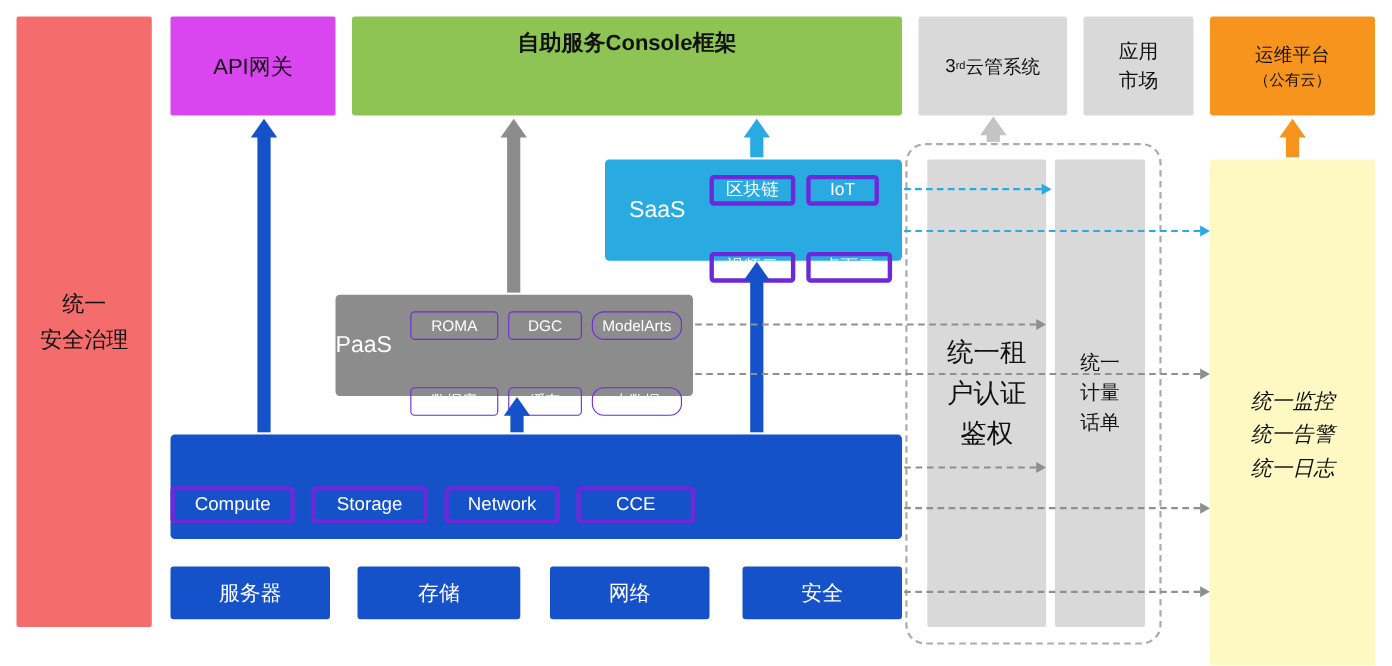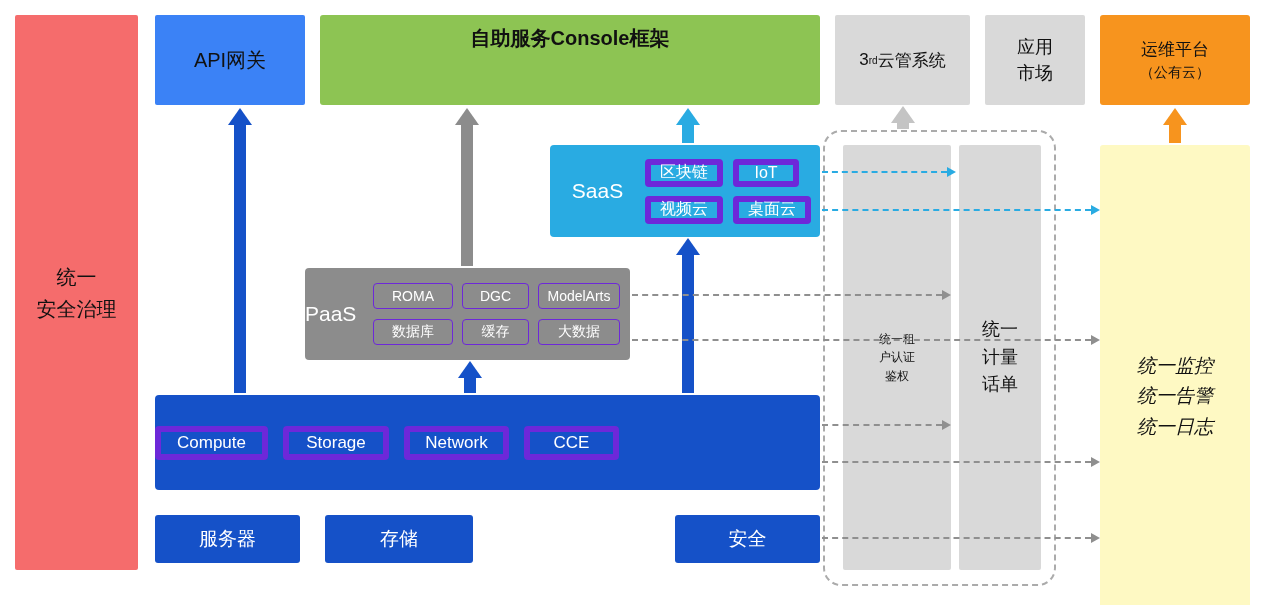--- a/index.html
+++ b/index.html
@@ -9,21 +9,21 @@
 
   .abs { position:absolute; }
   .ctr { display:flex; align-items:center; justify-content:center; text-align:center; }
   .pre { white-space:pre-line; }
 
   
   .b-left { left:15px; top:15px; width:123px; height:555px; background:#F56C6C; border-radius:2px;
             font-size:20px; line-height:1.6; color:#111; }
 
   
-  .b-api { left:155px; top:15px; width:150px; height:90px; background:#3b82f6; border-radius:2px; font-size:20px; }
+  .b-api { left:155px; top:15px; width:150px; height:90px; background:#d946ef; border-radius:2px; font-size:20px; }
   .b-console { left:320px; top:15px; width:500px; height:90px; background:#8DC453; border-radius:3px; }
   .console-title { height:46px; display:flex; align-items:center; justify-content:center; font-size:20px; color:#111;font-weight:bold; }
   .console-row { display:flex; gap:26px; padding-left:15px; }
   .console-chip { width:132px; height:30px; border-radius:3px; color:#fff; font-size:17px;
                   display:flex; align-items:center; justify-content:center; }
   .chip-iaas { background:#1551C8; }
   .chip-paas { background:#8C8C8C; }
   .chip-saas { background:#29ABE2; }
   .b-third { left:835px; top:15px; width:135px; height:90px; background:#D9D9D9; border-radius:2px; font-size:17px; }
   .b-third sup { font-size:10px; }
@@ -31,52 +31,52 @@
               font-size:18px; line-height:1.45; }
   .b-om { left:1100px; top:15px; width:150px; height:90px; background:#F7941E; border-radius:3px; flex-direction:column; }
   .om-l1 { font-size:17px; line-height:1.5; }
   .om-l2 { font-size:14px; line-height:1.4; }
 
   
   .b-saasbox { left:550px; top:145px; width:270px; height:92px; background:#29ABE2; border-radius:4px;
                display:flex; align-items:center; }
   .saas-label { width:95px; text-align:center; color:#fff; font-size:21px; }
   .saas-grid { display:grid; grid-template-columns:auto auto; gap:9px 10px; }
-  .chip-outline { border:6px solid #6d28d9; border-radius:4px; color:#fff;
-                  display:flex; align-items:center; justify-content:center; }
+  .chip-outline { border:4px solid #6d28d9; border-radius:4px; color:#fff;
+                  display:flex; align-items:center; justify-content:center;margin-top:33px; }
   .saas-chip { height:28px; font-size:16px; }
   .w78 { width:78px; } .w66 { width:66px; }
 
   
   .b-paasbox { left:305px; top:268px; width:325px; height:92px; background:#8C8C8C; border-radius:4px;
                display:flex; align-items:center; }
   .paas-label { width:68px; text-align:left; color:#fff; font-size:21px; }
   .paas-grid { display:grid; grid-template-columns:auto auto auto; gap:10px 9px; }
   .paas-chip { height:26px; font-size:14px; border-width:1.5px; }
-  .pw80 { width:80px; } .pw67 { width:67px; } .pw82 { width:82px; }
+  .pw80 { width:80px; } .pw67 { width:67px; } .pw82 { width:82px;border-radius:11px; }
 
   
   .b-infra { left:155px; top:395px; width:665px; height:95px; background:#1551C8; border-radius:4px;
              display:flex; align-items:center; }
   .infra-label { width:190px; text-align:center; color:#fff; font-size:20px; }
   .infra-row { display:flex; gap:15px; }
   .infra-chip { height:34px; font-size:17px; }
-  .iw113 { width:113px; } .iw106 { width:106px; } .iw105 { width:105px; } .iw95 { width:95px; }
+  .iw113 { width:113px; } .iw106 { width:106px; } .iw105 { width:105px; } .iw95 { width:108px; }
 
   
   .b-bottom { top:515px; height:48px; background:#1551C8; border-radius:3px; color:#fff; font-size:19px; }
   .bb1 { left:155px; width:145px; }
   .bb2 { left:325px; width:148px; }
   .bb3 { left:500px; width:145px; }
   .bb4 { left:675px; width:145px; }
 
   
   .b-dashed { left:823px; top:130px; width:233px; height:456px; border:2px dashed #ABABAB; border-radius:18px; }
   .b-auth { left:843px; top:145px; width:108px; height:425px; background:#D9D9D9; border-radius:2px;
-            font-size:12px; line-height:1.55; }
+            font-size:24px; line-height:1.55; }
   .b-meter { left:959px; top:145px; width:82px; height:425px; background:#D9D9D9; border-radius:2px;
              font-size:18px; line-height:1.55; }
   .b-monitor { left:1100px; top:145px; width:150px; height:503px; background:#fef9c3; border-radius:3px;
                font-size:19px; line-height:1.6;font-style:italic; }
 
   
   .varrow { position:absolute; width:24px; }
   .varrow .head { position:absolute; top:0; left:0; width:0; height:0;
                   border-left:12px solid transparent; border-right:12px solid transparent;
                   border-bottom:17px solid currentColor; }
@@ -156,20 +156,21 @@
     <div class="infra-row">
       <div class="chip-outline infra-chip iw113">Compute</div>
       <div class="chip-outline infra-chip iw106">Storage</div>
       <div class="chip-outline infra-chip iw105">Network</div>
       <div class="chip-outline infra-chip iw95">CCE</div>
     </div>
   </div>
 
   <div class="abs ctr b-bottom bb1">服务器</div>
   <div class="abs ctr b-bottom bb2">存储</div>
+  <div class="abs ctr b-bottom bb3">网络</div>
   <div class="abs ctr b-bottom bb4">安全</div>
 
   <div class="abs b-dashed"></div>
   <div class="abs ctr pre b-auth">统一租
 户认证
 鉴权</div>
   <div class="abs ctr pre b-meter">统一
 计量
 话单</div>
   <div class="abs ctr pre b-monitor">统一监控

